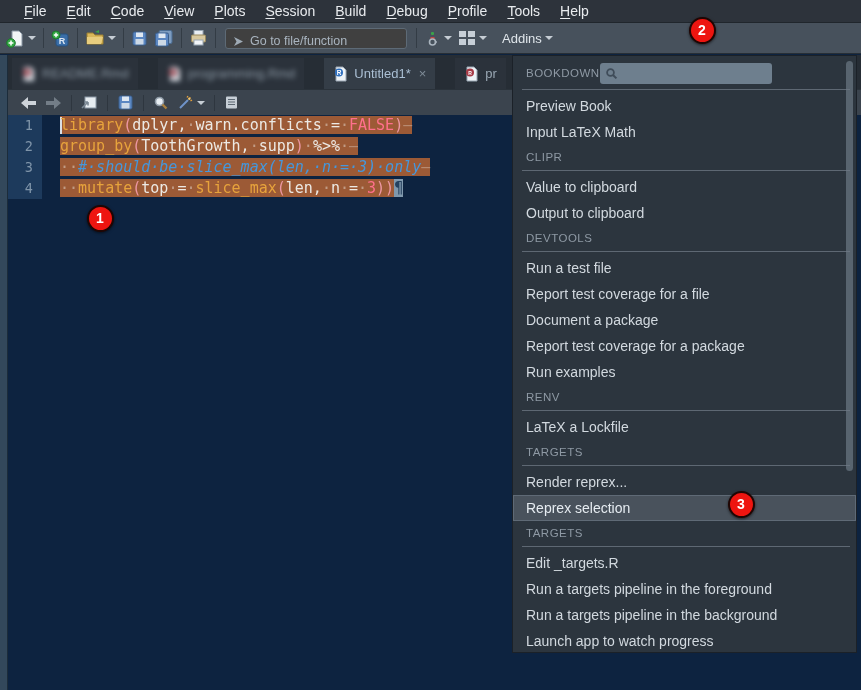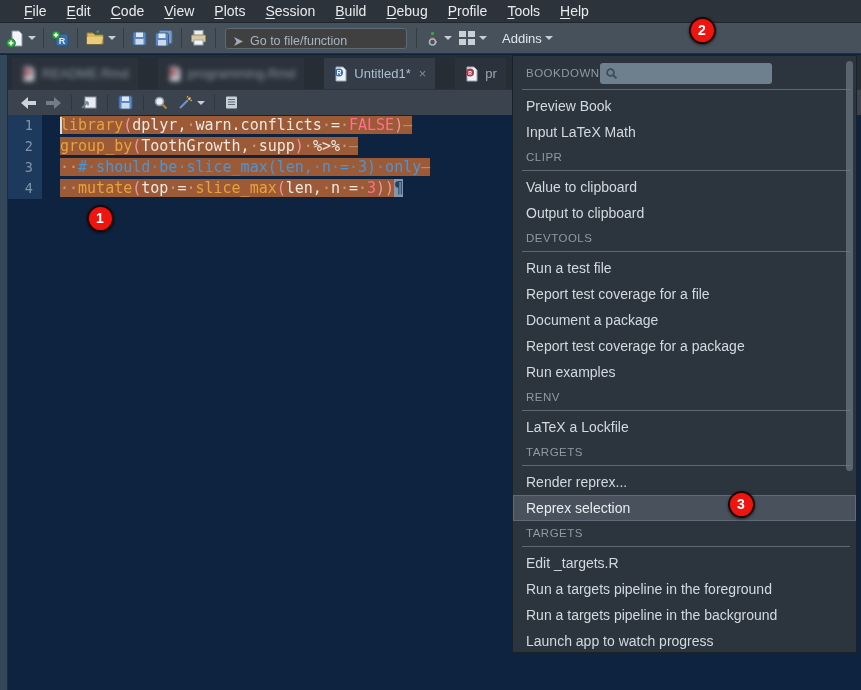--- a/index.html
+++ b/index.html
@@ -53,21 +53,21 @@
 
   
   .code-area{position:absolute;left:8px;top:60px;width:853px;height:575px;
     font-family:"DejaVu Sans Mono",monospace;font-size:15px;line-height:21px}
   .code-line{display:flex;height:21px;white-space:pre}
   .gut{width:34px;flex:none;background:var(--gutter_bg);color:var(--gutter_text);
     text-align:right;padding-right:9px;font-size:13.5px}
   .lbody{padding-left:18px}
   .sel{background:var(--selection)}
   .sg-fn{color:var(--code_fn)} .sg-tx{color:var(--code_text)} .sg-pr{color:var(--code_paren)}
-  .sg-kw{color:var(--code_const)} .sg-cm{color:var(--code_comment);}
+  .sg-kw{color:var(--code_const)} .sg-cm{color:var(--code_comment);font-style:italic}
   .sg-ws{color:rgba(240,235,228,.45)} .sg-nl{color:rgba(240,235,228,.35)}
   .sg-pil{background:#8099ad;color:#24415f}
   .sg-cur{display:inline-block;width:2px;height:17px;background:#d9dfe5;vertical-align:middle;margin-right:-2px}
 
   
   .addins-menu{position:absolute;left:512px;top:55px;width:345px;height:598px;background:var(--menu_bg);
     border:1px solid #1b2128;padding:4px 0 6px;z-index:20}
   .menu-thumb{position:absolute;right:3px;top:5px;width:7px;height:410px;border-radius:4px;background:#58646f}
   .mhead{display:flex;align-items:center;justify-content:flex-start;height:26px;padding:0 14px 0 13px;
     color:var(--menu_header);font-size:11.5px;letter-spacing:.5px}

